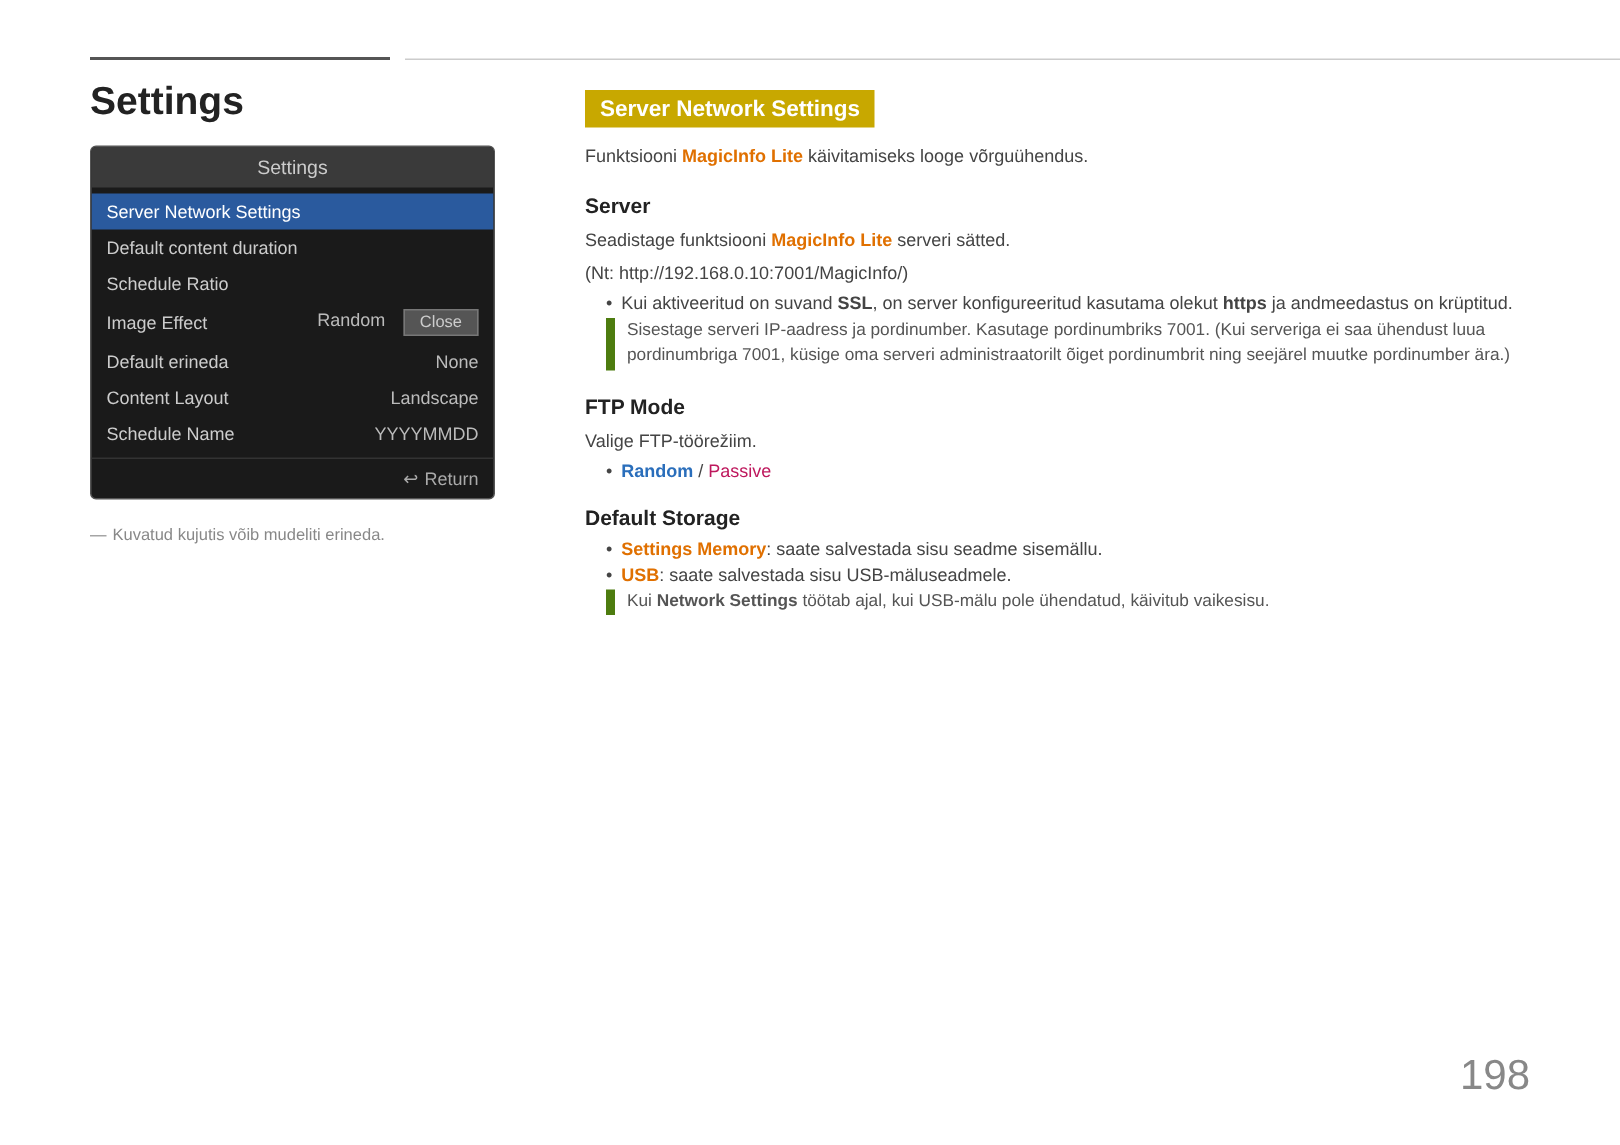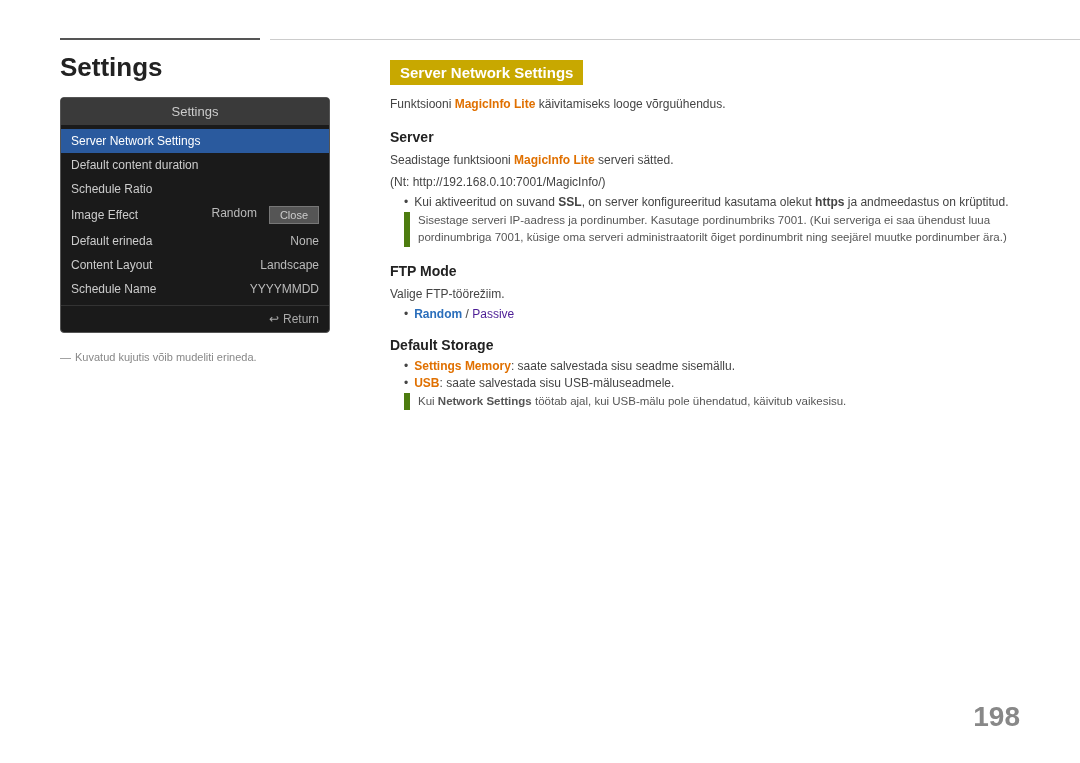--- a/index.html
+++ b/index.html
@@ -203,31 +203,31 @@
       line-height: 1.5;
       border-left: 6px solid #4d7c0f;
       padding-left: 8px;
     }
 
     .link-active {
       color: #2a6ebb;
       font-weight: bold;
     }
     .link-passive {
-      color: #4c1d95;
+      color: #be185d;
     }
 
     
     .page-number {
       position: absolute;
       bottom: 30px;
       right: 60px;
       font-size: 28px;
       color: #888;
-      font-weight: 700;
+      font-weight: 400;
     }
   </style>
 </head>
 <body>
 
 <div class="top-lines">
   <div class="top-line-dark"></div>
   <div class="top-line-light"></div>
 </div>
 

